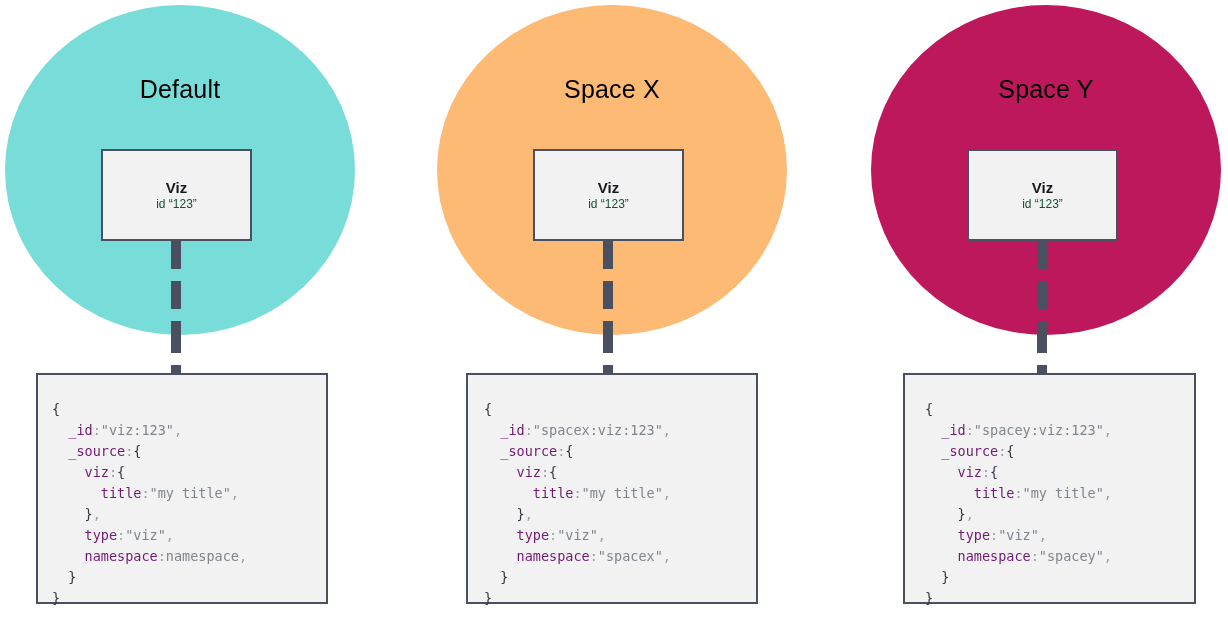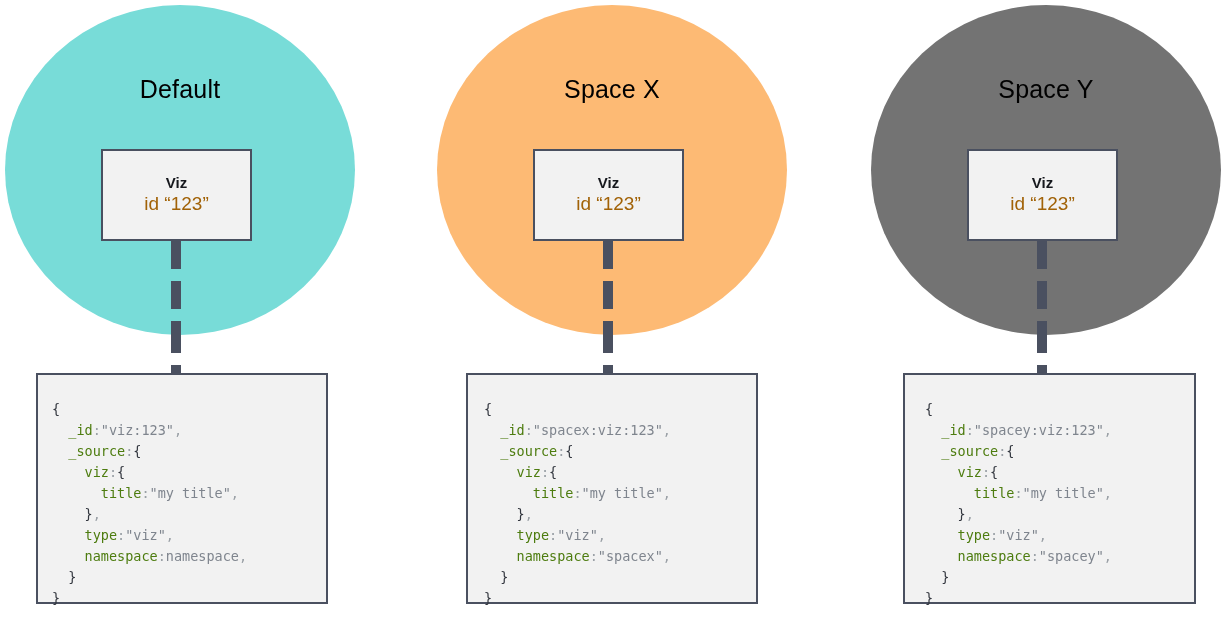--- a/index.html
+++ b/index.html
@@ -66,22 +66,22 @@
     align-items: center;
     justify-content: center;
     line-height: 1.28;
   }
   .viz-title {
     font-size: 15px;
     font-weight: bold;
     color: #16181D;
   }
   .viz-sub {
-    font-size: 19px;
-    color: #a16207;
+    font-size: 12px;
+    color: #14532d;
     text-align: center;
   }
 
   
   .connector {
     position: absolute;
     top: 241px;
     left: 171px;
     width: 10px;
     height: 133px;
@@ -110,21 +110,21 @@
     padding: 24px 0 0 14px;
   }
   .code-box pre {
     margin: 0;
     font-family: "DejaVu Sans Mono", "Liberation Mono", monospace;
     font-size: 13.5px;
     line-height: 21px;
     color: #33373F;
     white-space: pre;
   }
-  .tok-key   { color: #4d7c0f; }
+  .tok-key   { color: #701a75; }
   .tok-punct { color: #9AA0A6; }
   .tok-str   { color: #7F858E; }
   .tok-val   { color: #7F858E; }
   .tok-brace { color: #33373F; }
 
   
   .col-1 .code-box { left: 34px; width: 292px; }
   .col-2 .code-box { left: 37px; width: 293px; }
   .col-1 .code-box { padding-left: 16px; }
   .col-2 .code-box { padding-left: 20px; }
@@ -190,21 +190,21 @@
       <span class="tok-key">title</span><span class="tok-punct">:</span><span class="tok-str">"my title"</span><span class="tok-punct">,</span>
     <span class="tok-brace">}</span><span class="tok-punct">,</span>
     <span class="tok-key">type</span><span class="tok-punct">:</span><span class="tok-str">"viz"</span><span class="tok-punct">,</span>
     <span class="tok-key">namespace</span><span class="tok-punct">:</span><span class="tok-str">"spacex"</span><span class="tok-punct">,</span>
   <span class="tok-brace">}</span>
 <span class="tok-brace">}</span></pre>
     </div>
   </div>
 
   <div class="column col-2">
-    <div class="circle" style="background: #737373;">
+    <div class="circle" style="background: #be185d;">
       <div class="circle-title">Space Y</div>
     </div>
 
     <div class="viz-node">
       <div class="viz-title">Viz</div>
       <div class="viz-sub">id “123”</div>
     </div>
 
     <div class="connector">
       <span class="dash-0"></span>

